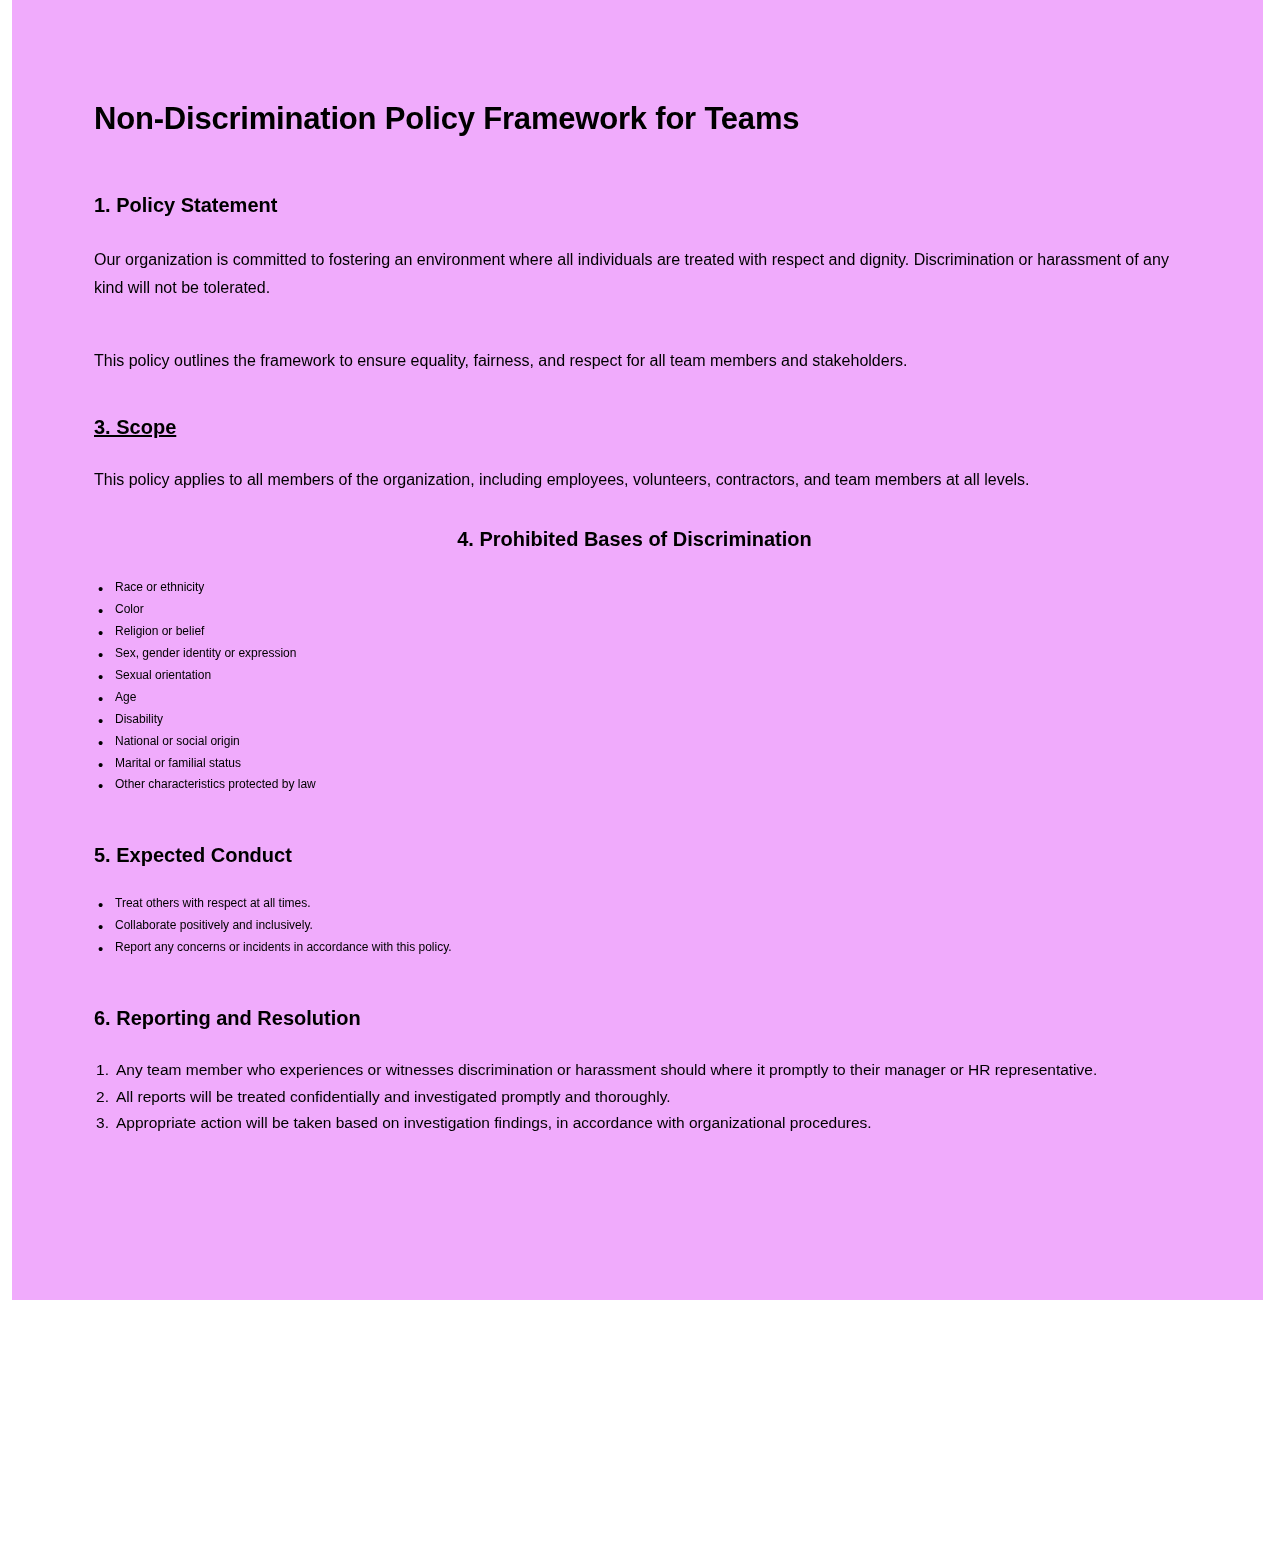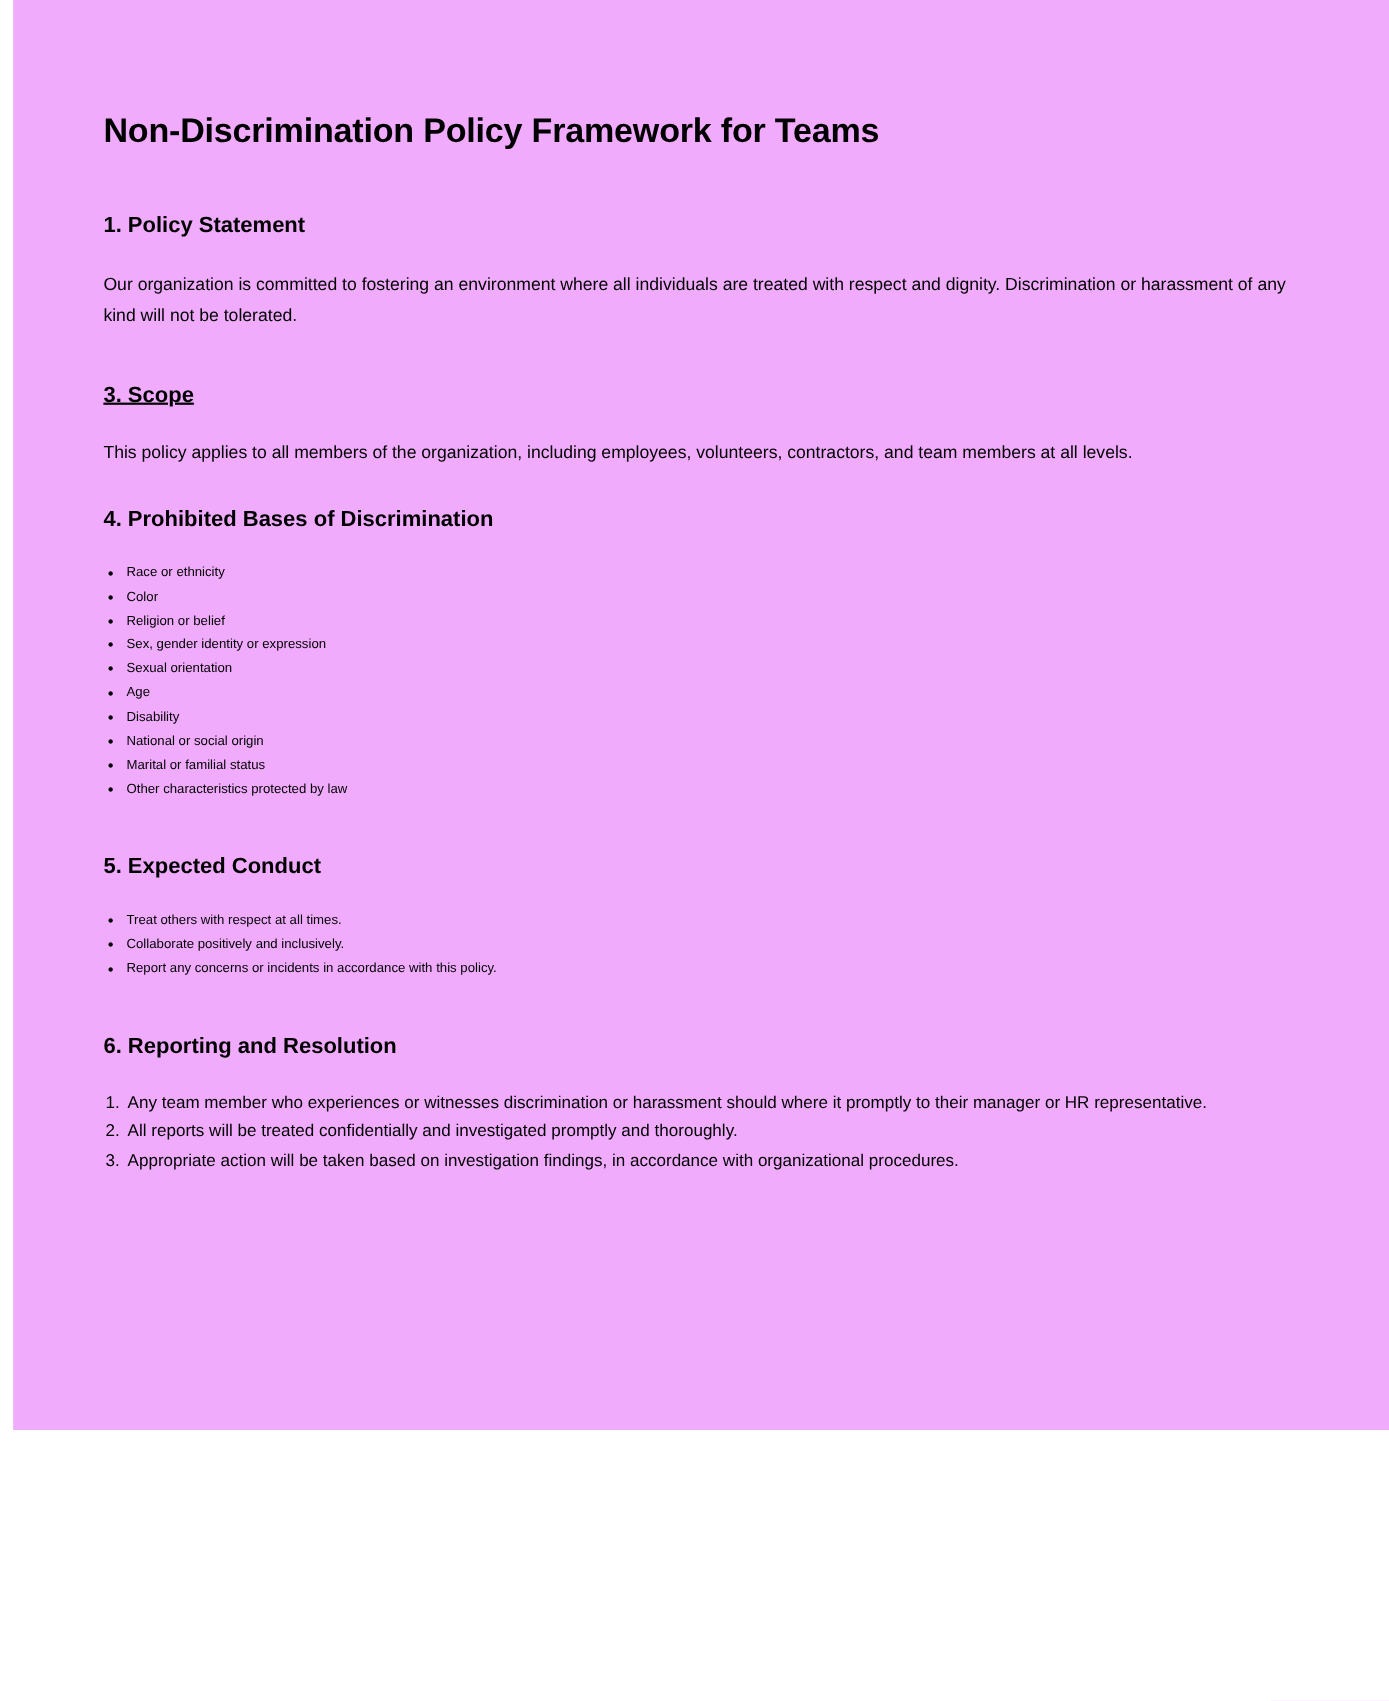--- a/index.html
+++ b/index.html
@@ -100,38 +100,39 @@
     position: absolute;
     left: 2px;
     top: 0;
   }
 
   
   .sec-policy-statement { margin-bottom: 16px; }
   .sec-purpose .para    { margin-bottom: 40px; }
   .sec-scope .section-heading { margin-bottom: 26px; text-decoration: underline; }
   .sec-scope .para { margin-bottom: 34px; }
-  .sec-prohibited .section-heading { margin-bottom: 26px; }
+  .sec-prohibited .section-heading { margin-bottom: 26px; text-align: center; }
   .sec-conduct .section-heading { margin-bottom: 26px; }
   .sec-reporting .section-heading { margin-bottom: 26px; }
 </style>
 </head>
 <body>
 
 <div class="page">
   <div class="doc">
 
     <h1 class="doc-title">Non-Discrimination Policy Framework for Teams</h1>
 
     <div class="section sec-policy-statement">
       <h2 class="section-heading">1. Policy Statement</h2>
       <p class="para">Our organization is committed to fostering an environment where all individuals are treated with respect and dignity. Discrimination or harassment of any kind will not be tolerated.</p>
     </div>
 
     <div class="section sec-purpose">
+      <p class="para">This policy outlines the framework to ensure equality, fairness, and respect for all team members and stakeholders.</p>
     </div>
 
     <div class="section sec-scope">
       <h2 class="section-heading">3. Scope</h2>
       <p class="para">This policy applies to all members of the organization, including employees, volunteers, contractors, and team members at all levels.</p>
     </div>
 
     <div class="section sec-prohibited">
       <h2 class="section-heading">4. Prohibited Bases of Discrimination</h2>
       <ul class="bullet-list">

